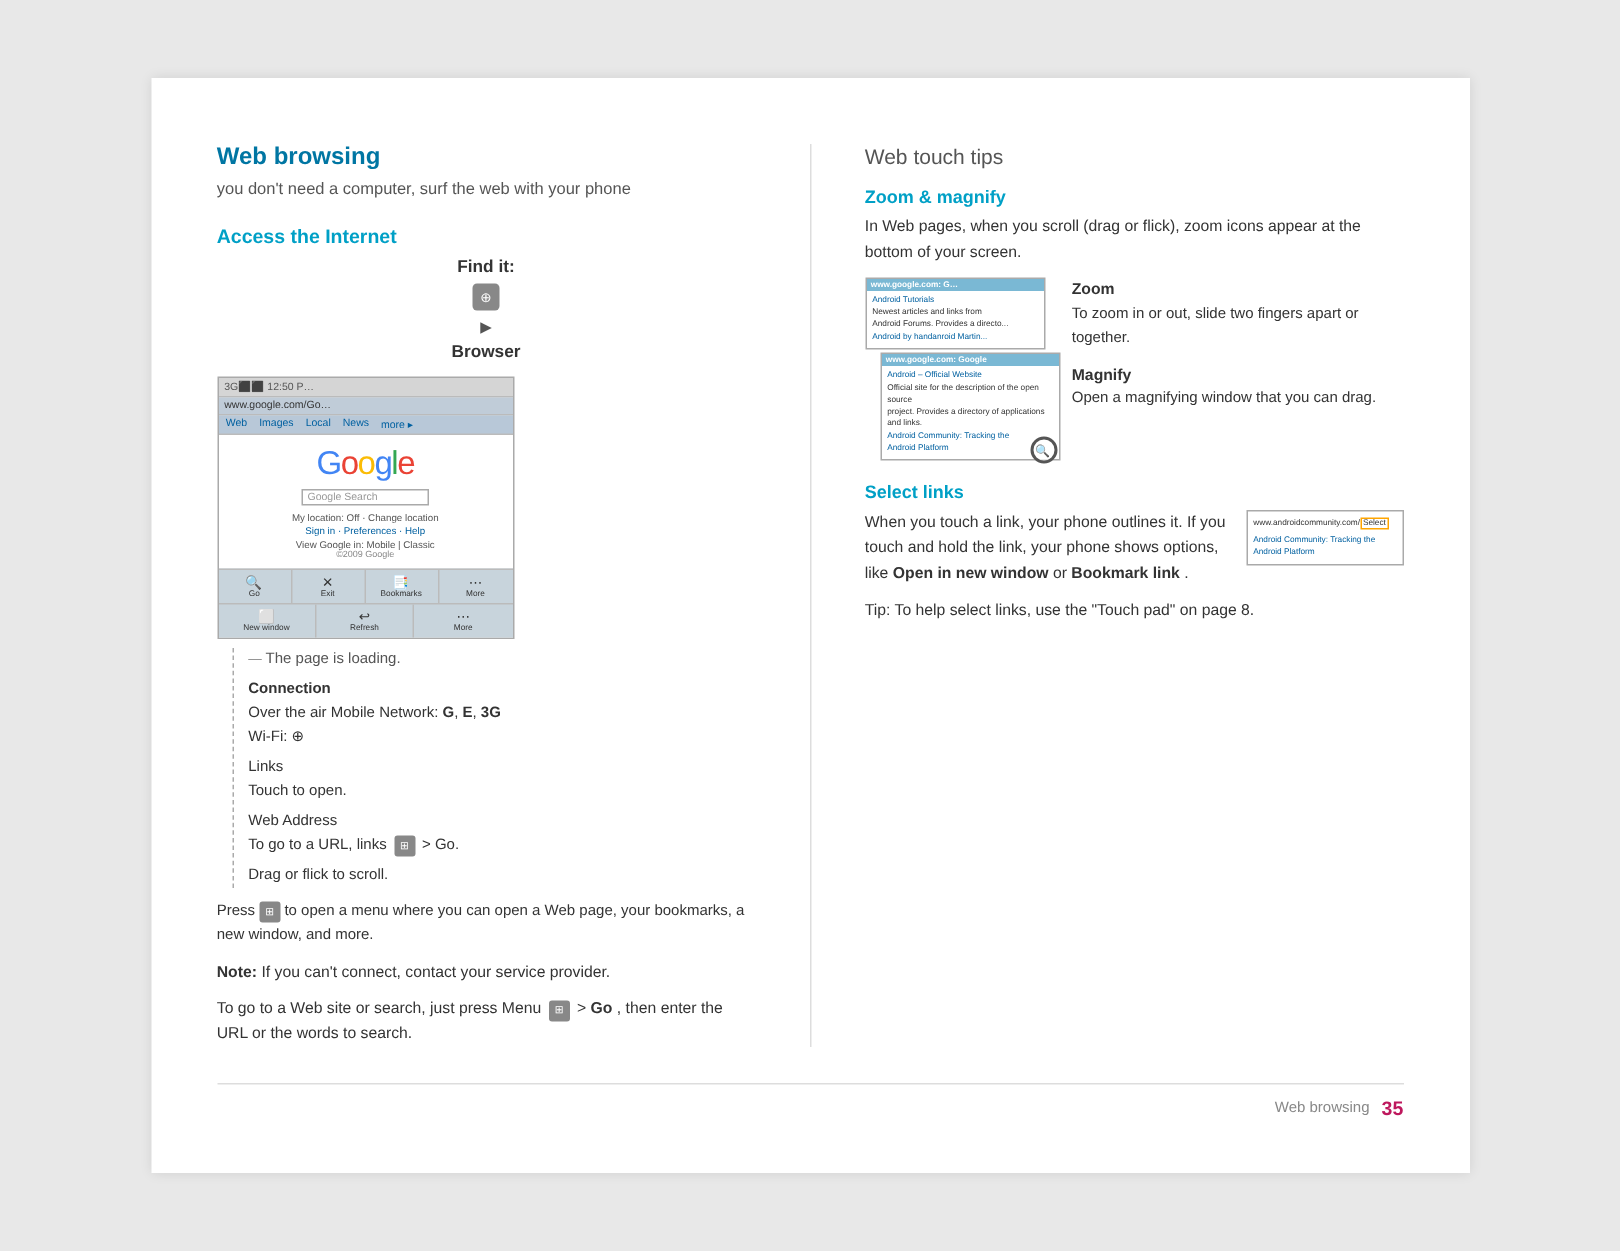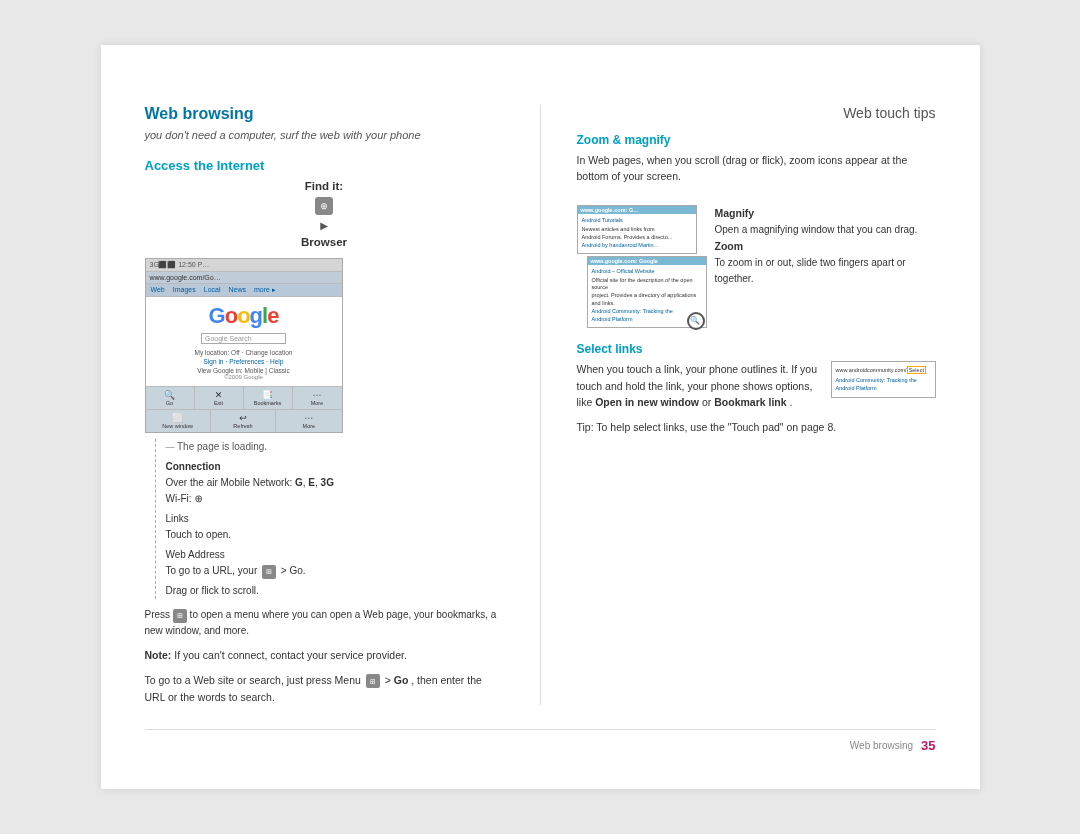--- a/index.html
+++ b/index.html
@@ -12,26 +12,26 @@
       color: #333;
       display: flex;
       align-items: center;
       justify-content: center;
     }
   </style>
 </head>
 <body>
 
 <div style="width:1080px; height:834px; background:#e8e8e8; display:flex; align-items:center; justify-content:center; position:relative;">
-  <div style="width:879px; background:#fff; padding:60px 44px 36px 44px; position:relative; box-shadow: 0 0 8px rgba(0,0,0,0.1);">
+  <div style="width:879px; background:#fff; padding:44px 44px 36px 44px; position:relative; box-shadow: 0 0 8px rgba(0,0,0,0.1);">
     <div style="display:flex; gap:36px;">
 
       <div style="flex:1; min-width:0;">
         <div style="font-size:16px; font-weight:bold; color:#0076a3; margin-bottom:5px;">Web browsing</div>
-        <div style="font-style:italic; font-size:11px; color:#555; margin-bottom:15px; line-height:1.4;">you don't need a computer, surf the web with your phone</div>
+        <div style="font-size:11px; color:#555; margin-bottom:15px; line-height:1.4;">you don't need a computer, surf the web with your phone</div>
 
         <div style="font-size:13px; font-weight:bold; color:#00a0c6; margin-bottom:7px;">Access the Internet</div>
 
         <div style="display:flex; align-items:center; gap:5px; margin-bottom:10px; font-size:11.5px;flex-direction:column;">
           <span style="font-weight:bold;">Find it:</span>
           <span style="display:inline-flex;align-items:center;justify-content:center;width:18px;height:18px;background:#888;border-radius:3px;font-size:9px;color:white;">⊕</span>
           <span style="color:#555; font-size:10px;">▶</span>
           <span style="font-weight:bold;">Browser</span>
         </div>
 
@@ -47,21 +47,21 @@
 
           <div style="background:#b8c8d8; padding:2px 5px; font-size:7px; display:flex; gap:8px; border-bottom:1px solid #bbb; color:#0060a0;">
             <span>Web</span>
               <span>Images</span>
               <span>Local</span>
               <span>News</span>
               <span>more ▸</span>
           </div>
 
           <div style="padding:6px 8px; display:flex; flex-direction:column; align-items:center;">
-            <div style="font-size:22px; font-weight:bold; letter-spacing:-1px; margin-bottom:4px;">
+            <div style="font-size:22px; font-weight:normal; letter-spacing:-1px; margin-bottom:4px;">
               <span style="color:#4285f4;">G</span><span style="color:#ea4335;">o</span><span style="color:#fbbc05;">o</span><span style="color:#4285f4;">g</span><span style="color:#34a853;">l</span><span style="color:#ea4335;">e</span>
             </div>
             <div style="border:1px solid #aaa; width:85px; height:11px; margin-bottom:3px; background:#fff; display:flex; align-items:center; padding-left:3px; font-size:7px; color:#999;">Google Search</div>
             <div style="font-size:6.5px; color:#555; margin:2px 0;">My location: Off · Change location</div>
             <div style="font-size:6.5px; color:#0060a0; margin-bottom:2px;">Sign in · Preferences · Help</div>
             <div style="font-size:6.5px; color:#555;">View Google in: Mobile | Classic</div>
             <div style="font-size:6px; color:#888;">©2009 Google</div>
           </div>
 
           <div style="background:#c8d4dc; display:grid; grid-template-columns:repeat(4,1fr); border-top:1px solid #bbb;">
@@ -108,21 +108,21 @@
             <div style="margin-bottom:4px;">
               <span style="font-weight:bold; display:block;">Connection</span>
               <span>Over the air Mobile Network: <strong>G</strong>, <strong>E</strong>, <strong>3G</strong><br>Wi-Fi: ⊕</span>
             </div>
             <div style="margin-bottom:4px;">
               <span style="font-weight:normal; display:block;">Links</span>
               <span>Touch to open.</span>
             </div>
             <div style="margin-bottom:4px;">
               <span style="font-weight:normal; display:block;">Web Address</span>
-              <span>To go to a URL, your</span>
+              <span>To go to a URL, links</span>
               <span style="display:inline-flex;align-items:center;justify-content:center;width:14px;height:14px;background:#888;border-radius:2px;font-size:7px;color:white;margin:0 2px;">⊞</span>
               <span> &gt; Go.</span>
             </div>
             <div>
               <span>Drag or flick to scroll.</span>
             </div>
           </div>
         </div>
 
         <div style="font-size:10px; line-height:1.6; margin-bottom:8px;">
@@ -140,25 +140,25 @@
           <span style="display:inline-flex;align-items:center;justify-content:center;width:14px;height:14px;background:#888;border-radius:2px;font-size:7px;color:white;margin:0 2px;">⊞</span>
           &gt;
           <span style="font-weight:bold;">Go</span>
           <span>, then enter the URL or the words to search.</span>
         </div>
       </div>
 
       <div style="width:1px; background:#ddd; flex-shrink:0;"></div>
 
       <div style="flex:1; min-width:0;">
-        <div style="font-size:14px; color:#555; font-weight:normal; margin-bottom:12px;text-align:right;">Web touch tips</div>
+        <div style="font-size:14px; color:#555; font-weight:normal; margin-bottom:12px;">Web touch tips</div>
 
         <div style="margin-bottom:14px;">
           <div style="font-size:12px; font-weight:bold; color:#00a0c6; margin-bottom:5px;">Zoom &amp; magnify</div>
-          <div style="font-size:10.5px; line-height:1.6; margin-bottom:20px;">In Web pages, when you scroll (drag or flick), zoom icons appear at the bottom of your screen.</div>
+          <div style="font-size:10.5px; line-height:1.6; margin-bottom:8px;">In Web pages, when you scroll (drag or flick), zoom icons appear at the bottom of your screen.</div>
 
           <div style="display:flex; gap:8px; align-items:flex-start;">
 
             <div style="position:relative; width:130px;">
 
               <div style="border:1px solid #aaa; background:#fff; width:120px; font-size:6px; margin-bottom:2px;">
                 <div style="background:#7ab8d4; padding:1px 3px; font-size:5.5px; color:white; font-weight:bold;">www.google.com: G…</div>
                 <div style="padding:3px 4px; font-size:5.5px; line-height:1.4; color:#333;">
                   <div style="color:#0060a0; margin-bottom:1px;">Android Tutorials</div>
                   <div>Newest articles and links from</div>
@@ -175,27 +175,27 @@
                   <div>project. Provides a directory of applications and links.</div>
                   <div style="color:#0060a0; margin-top:1px;">Android Community: Tracking the</div>
                   <div style="color:#0060a0;">Android Platform</div>
                 </div>
               </div>
 
               <div style="position:absolute; bottom:-2px; right:2px; width:18px; height:18px; border:2px solid #555; border-radius:50%; background:rgba(255,255,255,0.7); display:flex; align-items:center; justify-content:center; font-size:8px;">🔍</div>
             </div>
 
             <div style="flex:1; font-size:10px; line-height:1.6;">
+              <div style="margin-bottom:8px;">
+                <div style="font-weight:bold; font-size:10.5px;">Zoom</div>
+                <div>To zoom in or out, slide two fingers apart or together.</div>
+              </div>
               <div>
                 <div style="font-weight:bold; font-size:10.5px;">Magnify</div>
                 <div>Open a magnifying window that you can drag.</div>
-              </div>
-              <div style="margin-bottom:8px;">
-                <div style="font-weight:bold; font-size:10.5px;">Zoom</div>
-                <div>To zoom in or out, slide two fingers apart or together.</div>
               </div>
             </div>
           </div>
         </div>
 
         <div>
           <div style="font-size:12px; font-weight:bold; color:#00a0c6; margin-bottom:5px;">Select links</div>
           <div style="display:flex; gap:8px; align-items:flex-start;">
             <div style="font-size:10.5px; line-height:1.6; flex:1;">
               <span>When you touch a link, your phone outlines it. If you touch and hold the link, your phone shows options, like</span>

